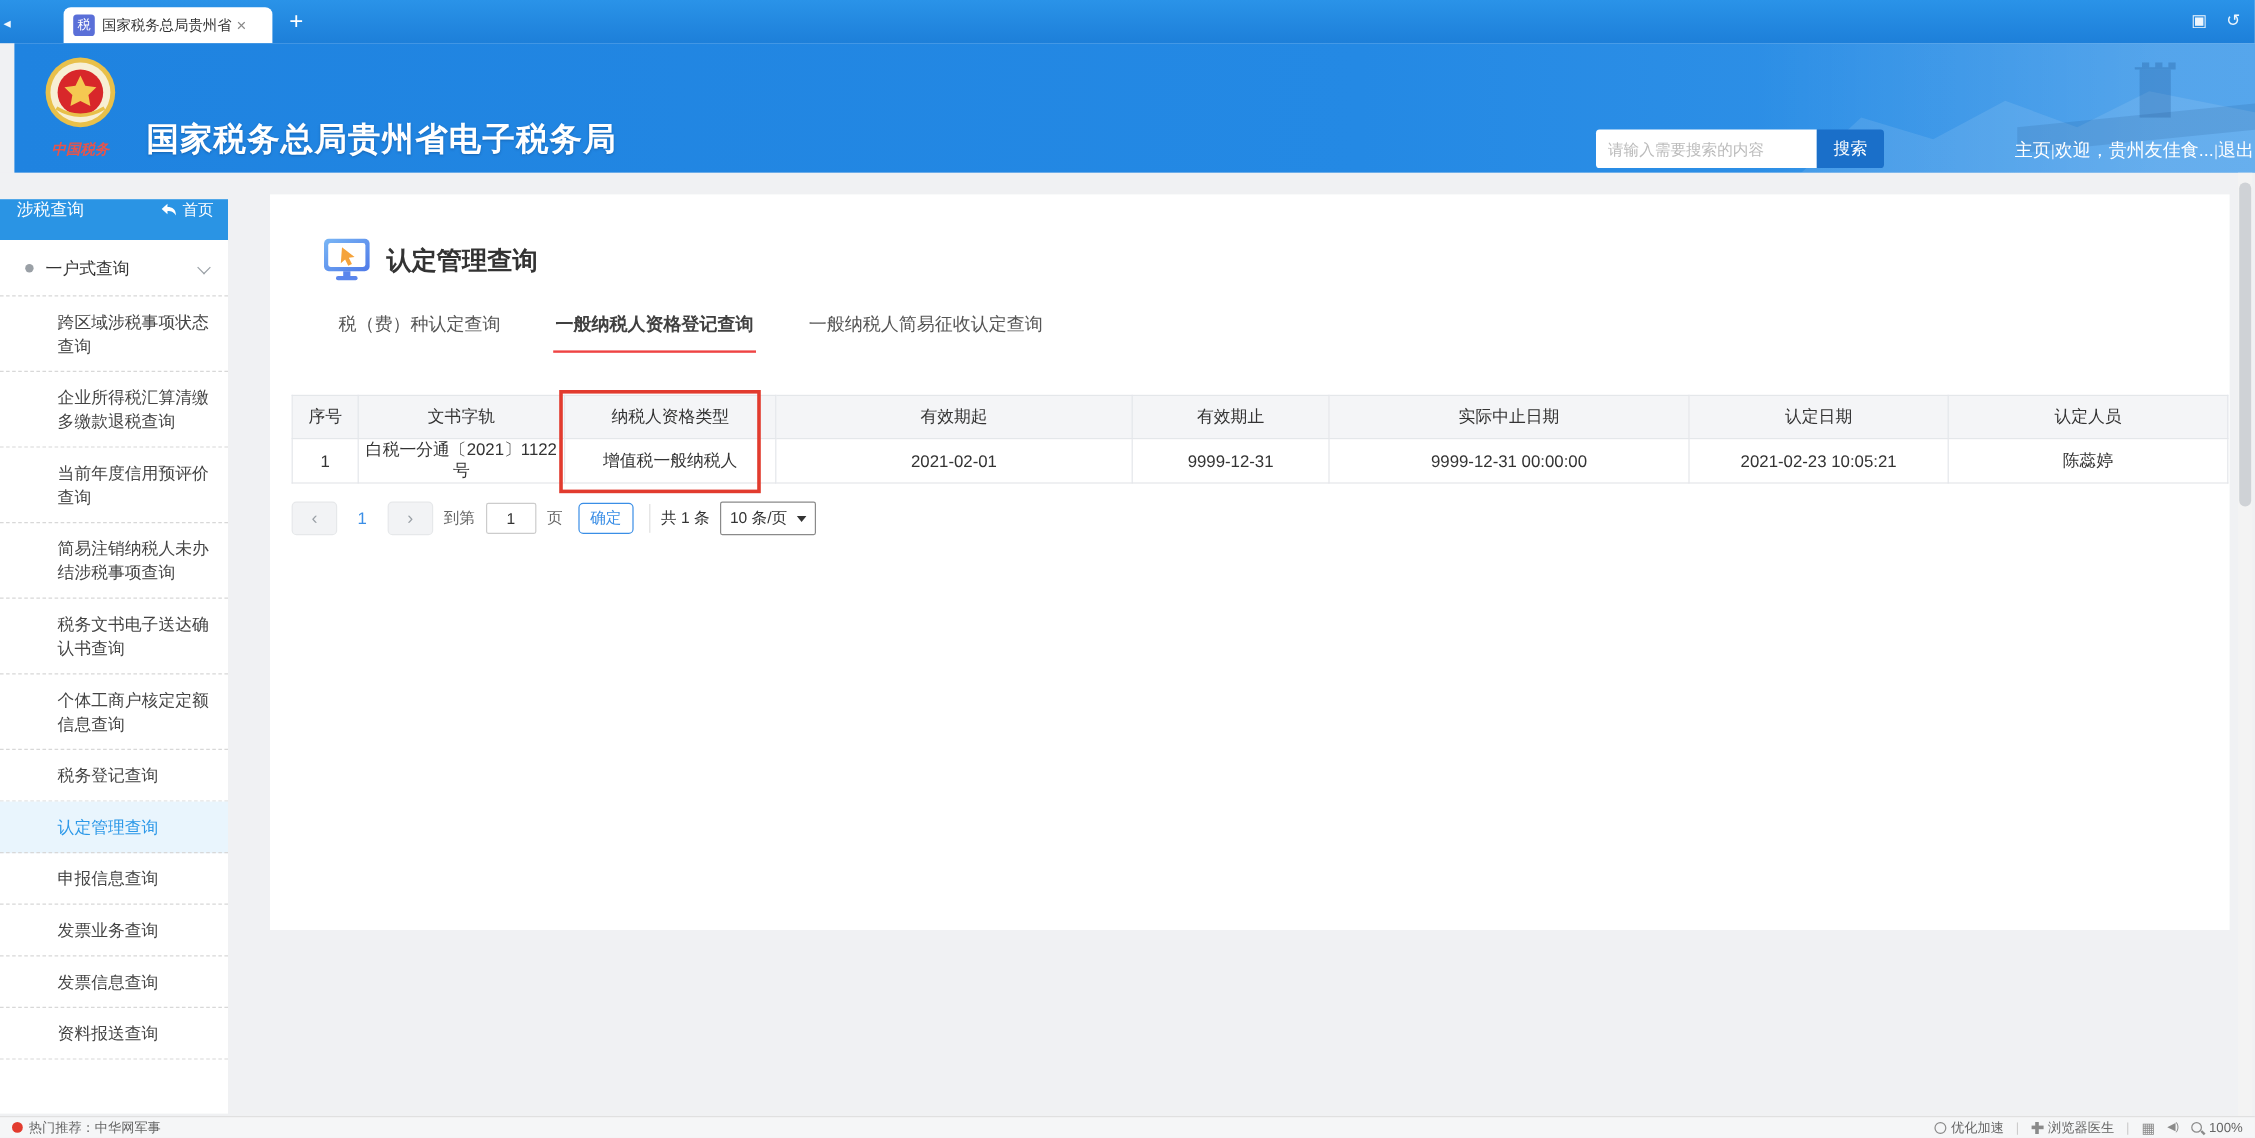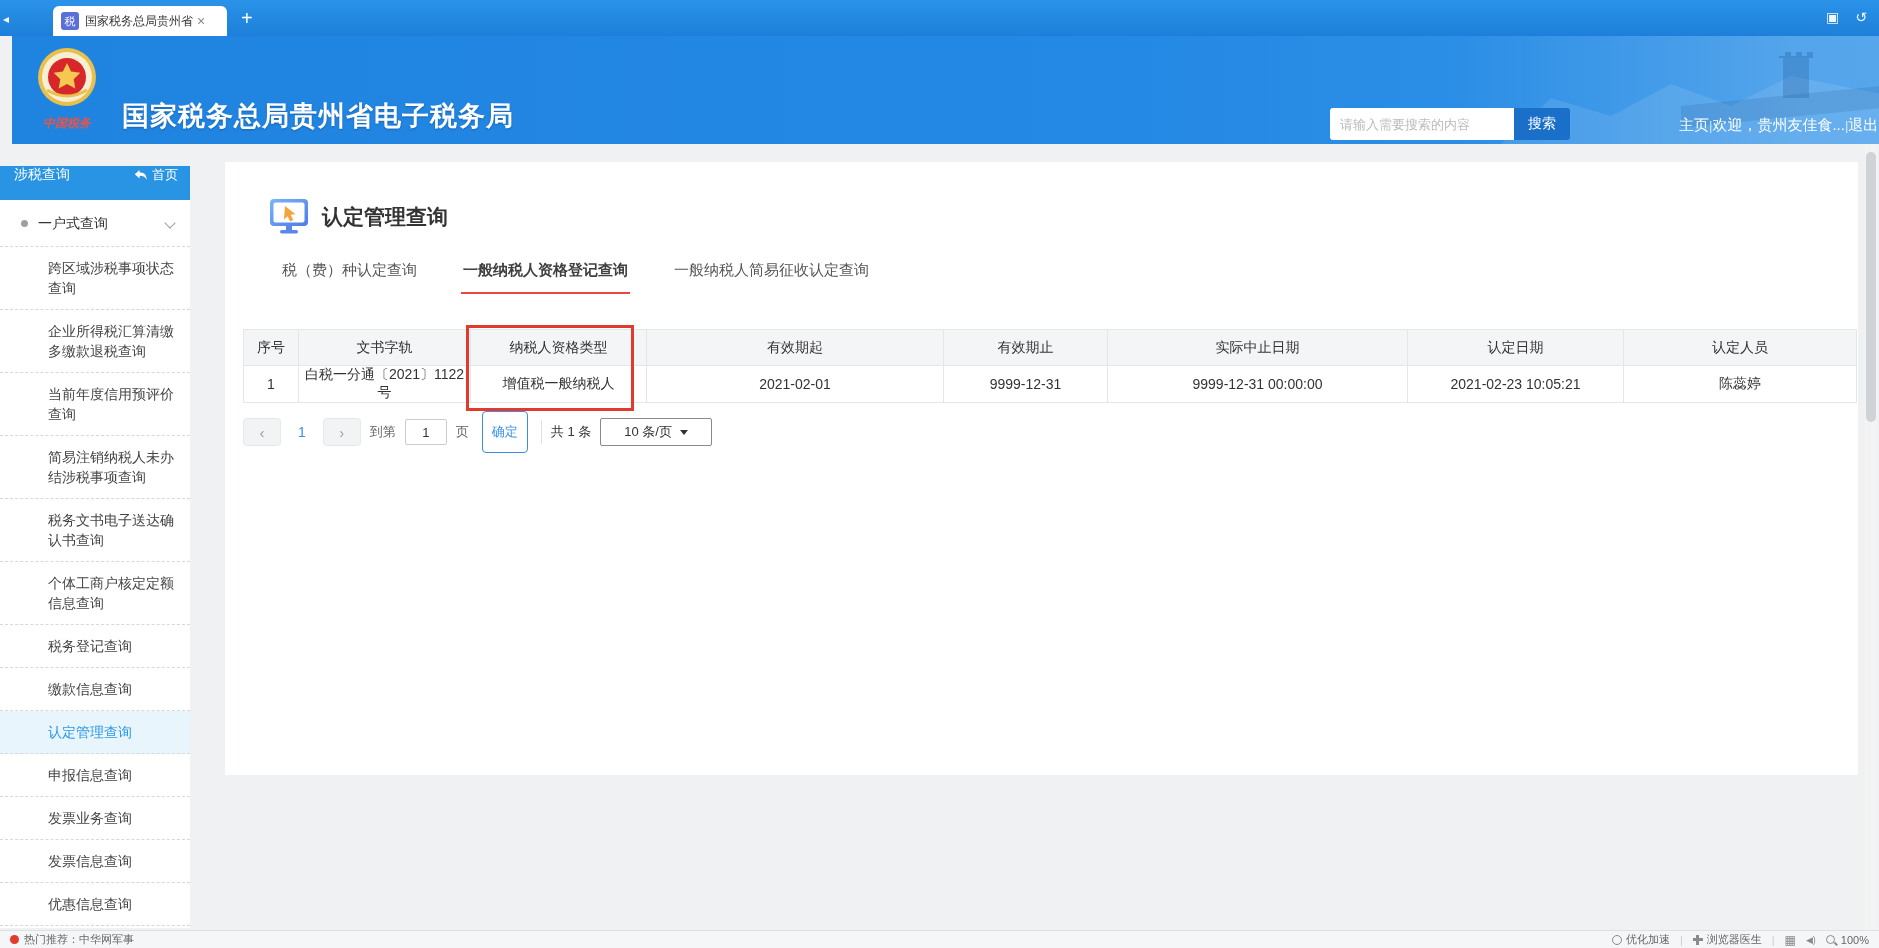--- a/index.html
+++ b/index.html
@@ -79,26 +79,26 @@
     border:3px solid #e23b2e; pointer-events:none; }
 
   .pagination { display:flex; align-items:center; margin:15px 0 0 18px; font-size:13px;
     color:#666; gap:9px; height:28px; }
   .pg-btn { width:38px; height:28px; background:#f2f3f5; border:1px solid #e6e8ea; border-radius:4px;
     color:#9aa0a6; font-size:15px; display:flex; align-items:center; justify-content:center;
     cursor:pointer; }
   .pg-num { color:#3a8ee6; font-size:14px; margin:0 8px; cursor:pointer; }
   .goto-input { width:42px; height:26px; border:1px solid #ccc; border-radius:2px; text-align:center;
     font-size:13px; color:#333; outline:none; }
-  .confirm-btn { height:42px; padding:0 9px; background:#fff; border:1px solid #3a8ee6;
+  .confirm-btn { height:26px; padding:0 9px; background:#fff; border:1px solid #3a8ee6;
     border-radius:4px; color:#3a8ee6; font-size:13px; cursor:pointer; margin-left:4px; }
   .pg-sep { width:1px; height:24px; background:#e0e0e0; margin-left:4px; }
   .pg-total { color:#333; }
   .page-size { display:flex; align-items:center; gap:8px; border:1px solid #8a8a8a;
-    border-radius:2px; padding:4px 23px; color:#333; cursor:pointer; background:#fff; }
+    border-radius:2px; padding:4px 7px; color:#333; cursor:pointer; background:#fff; }
   .caret-down { width:0; height:0; border-left:4px solid transparent; border-right:4px solid transparent;
     border-top:5px solid #333; }
 
   
   .scrollbar { position:absolute; right:2px; top:0; width:12px; height:786px; background:#f3f3f3; }
   .scroll-thumb { position:absolute; left:1px; top:8px; width:10px; height:270px; background:#cfd2d6;
     border-radius:5px; }
 
   
   .status-bar { position:absolute; left:0; bottom:0; width:1879px; height:18px; background:#f5f6f7;
@@ -187,26 +187,24 @@
       <span class="chevron"></span>
     </div>
     <ul class="side-list">
       <li>跨区域涉税事项状态查询</li>
       <li>企业所得税汇算清缴多缴款退税查询</li>
       <li>当前年度信用预评价查询</li>
       <li>简易注销纳税人未办结涉税事项查询</li>
       <li>税务文书电子送达确认书查询</li>
       <li>个体工商户核定定额信息查询</li>
       <li>税务登记查询</li>
-      <li>缴款信息查询</li>
       <li class="active">认定管理查询</li>
       <li>申报信息查询</li>
       <li>发票业务查询</li>
       <li>发票信息查询</li>
-      <li>优惠信息查询</li>
       <li>资料报送查询</li>
     </ul>
   </aside>
 
   <main class="card">
     <div class="card-title-row">
       <svg width="40" height="37" viewBox="0 0 40 37">
         <defs>
           <linearGradient id="mg" x1="0" y1="0" x2="1" y2="1">
             <stop offset="0" stop-color="#79b6f5"></stop>

